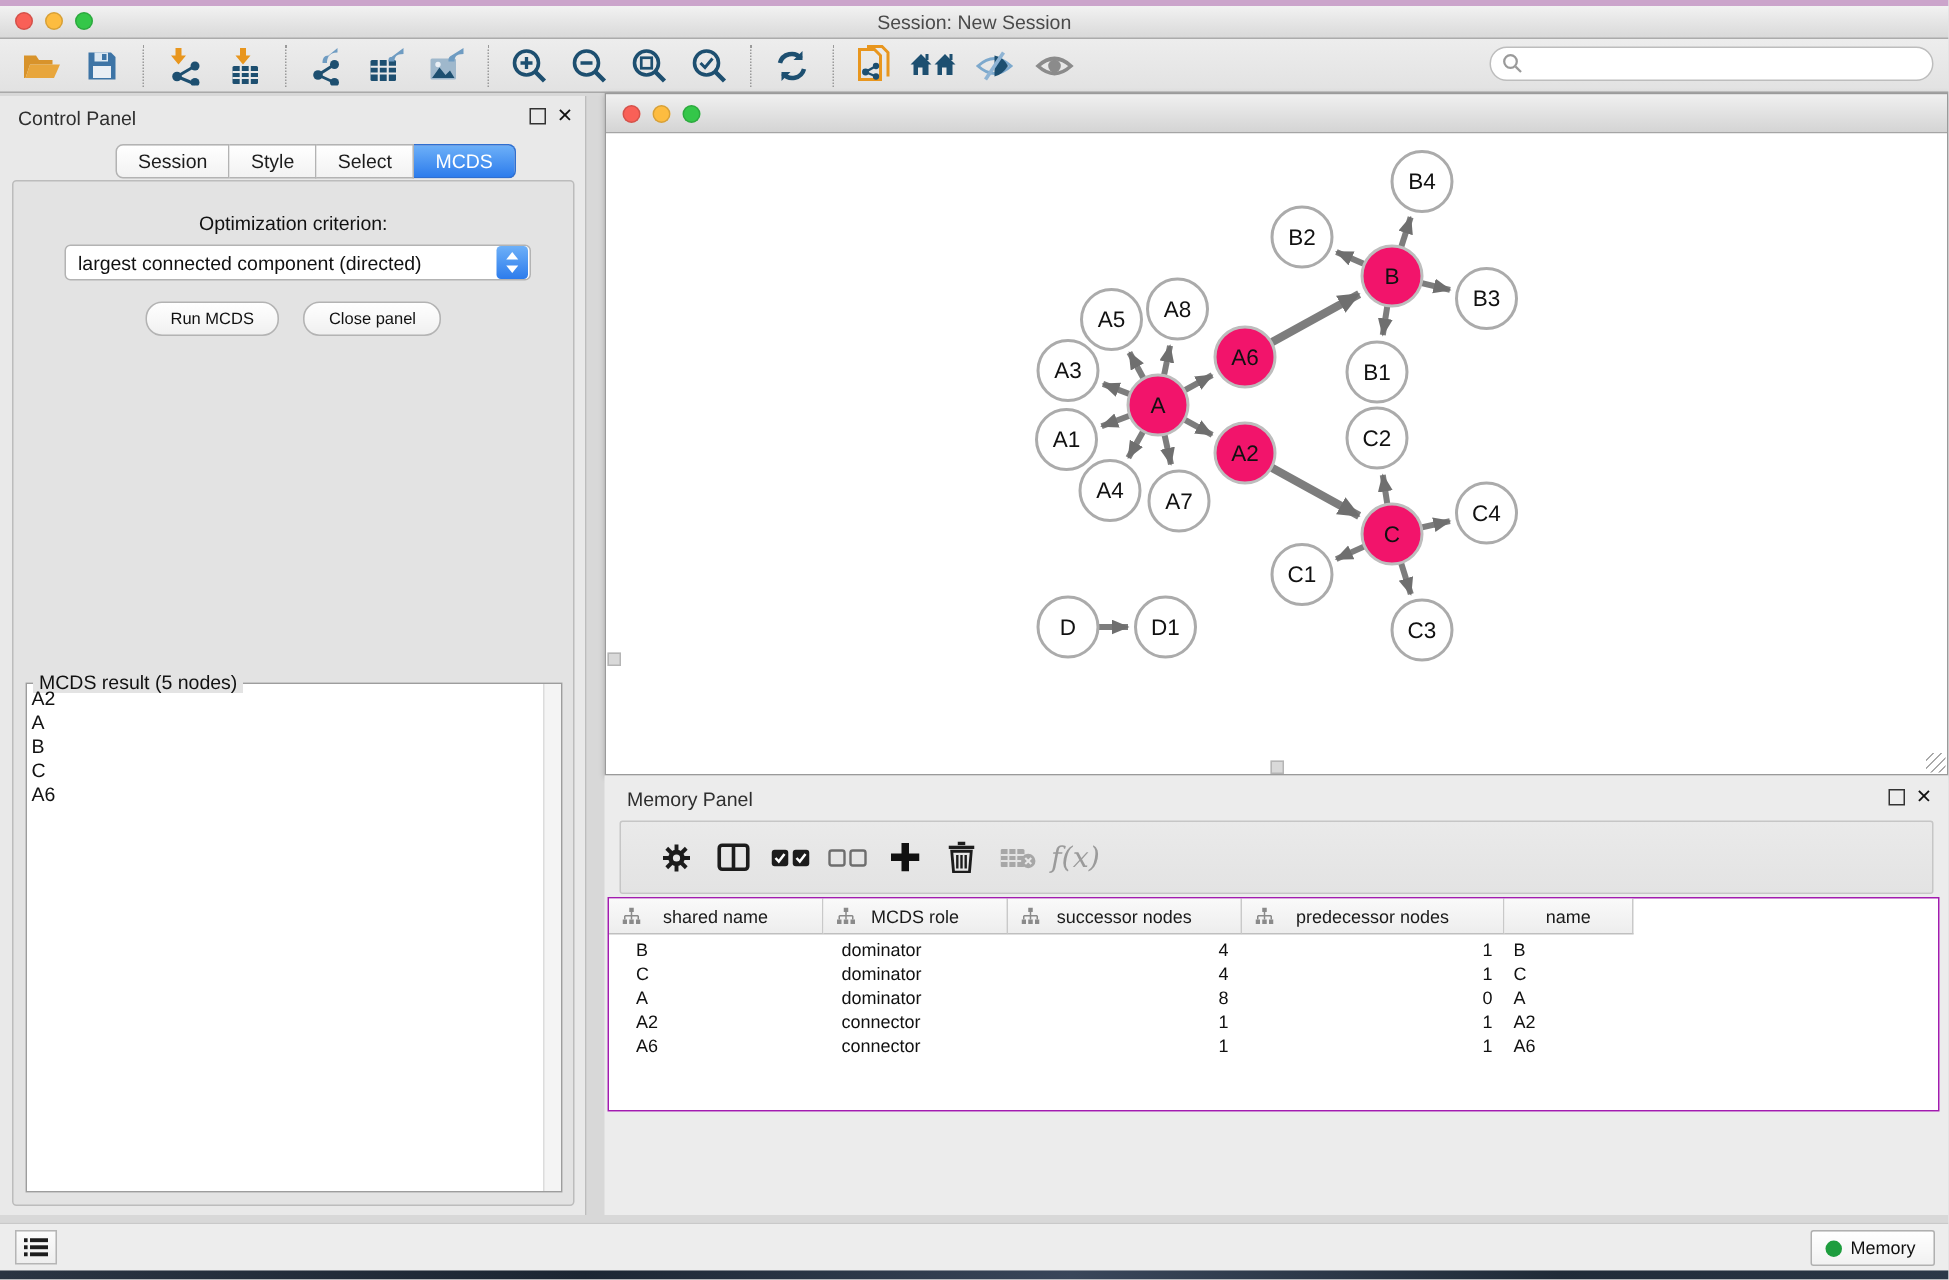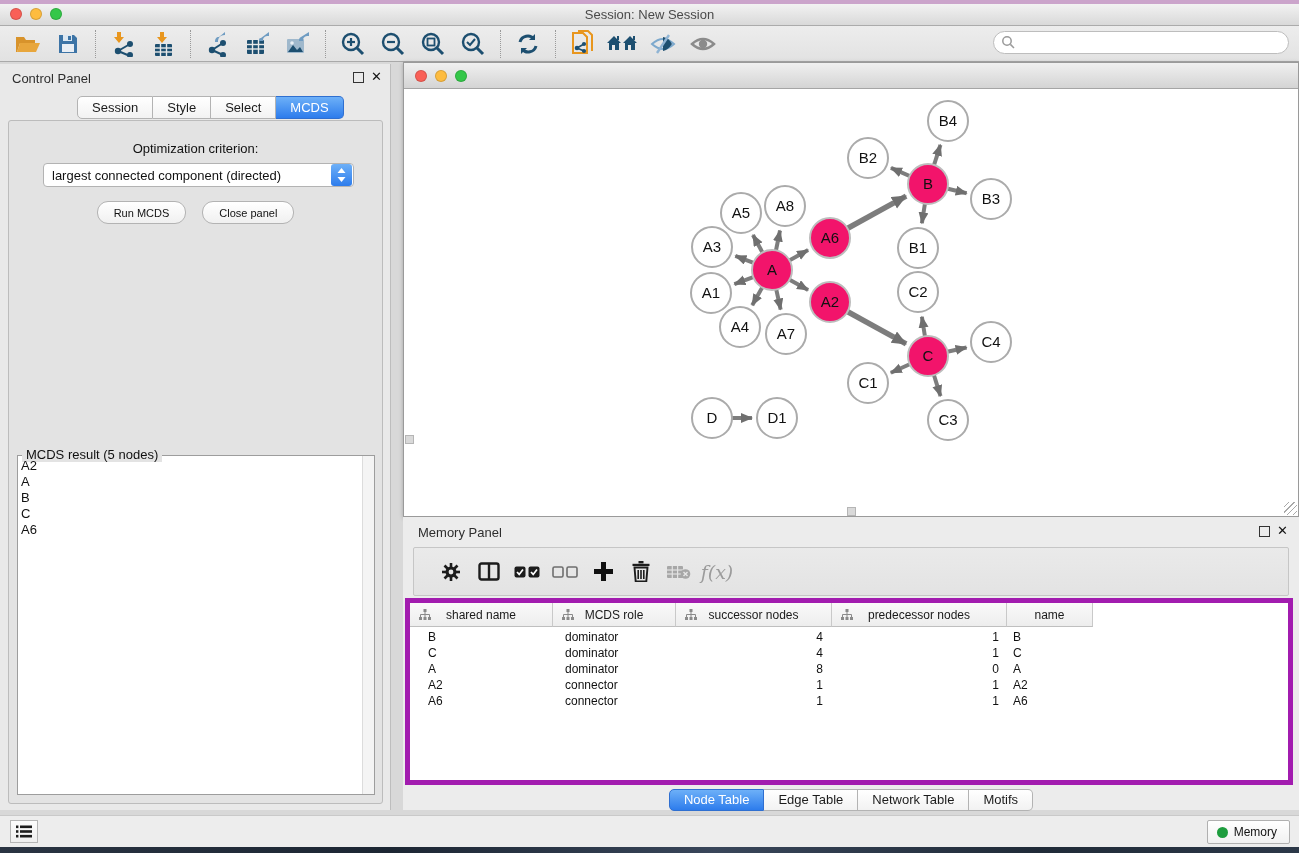--- a/index.html
+++ b/index.html
@@ -78,21 +78,21 @@
   .table-panel { position:absolute; left:403px; top:517px; width:896px; height:293px; background:#ececec; }
   .table-panel .pfloat { right:29px; top:9px; } .table-panel .pclose { right:11px; top:6px; }
   .table-panel .ptitle { position:absolute; left:15px; top:8px; color:#2e2e2e; }
   .tp-toolbar { position:absolute; left:10px; top:30px; width:876px; height:49px;
     background:linear-gradient(#eaeaea,#e3e3e3); border:1px solid #c6c6c6; border-radius:2px;
     display:flex; align-items:center; padding-left:18px; }
   .tp-btn { width:38px; height:34px; display:flex; align-items:center; justify-content:center; cursor:pointer; }
   .tp-btn.disabled { cursor:default; }
   .fx { font-family:"DejaVu Serif","Liberation Serif",serif; font-style:italic; font-size:19px; color:#9b9b9b; }
 
-  .tp-table { position:absolute; left:2px; top:81px; width:888px; height:187px; background:#fff; border:5px solid #a21caf; overflow:hidden; }
+  .tp-table { position:absolute; left:2px; top:81px; width:888px; height:143px; background:#fff; border:1px solid #a21caf; overflow:hidden; }
   .th-row { position:absolute; left:0; top:0; height:24px; width:100%; }
   .th-cell { position:absolute; top:0; height:24px; background:linear-gradient(#fafafa,#ededed);
     border-right:1px solid #c9c9c9; border-bottom:1px solid #bfbfbf;
     display:flex; align-items:center; justify-content:center; font-size:12px; color:#1a1a1a; }
   .th-cell .colicon { position:absolute; left:9px; top:6px; }
   .tr-row { position:absolute; left:0; height:16px; width:100%; font-size:12px; color:#111; }
   .td { position:absolute; top:0; height:16px; line-height:16px; white-space:nowrap; }
 
   .tp-tabs { position:absolute; left:0; right:0; top:272px; display:flex; justify-content:center; }
   .tp-tabs .seg { height:22px; line-height:20px; }
@@ -701,26 +701,20 @@
           <div class="tr-row" style="top: 90px;">
             <div class="td" style="left: 0px; width: 143px; text-align: left; padding-left: 18px;">A6</div>
             <div class="td" style="left: 143px; width: 123px; text-align: left; padding-left: 12px;">connector</div>
             <div class="td" style="left: 266px; width: 156px; text-align: right; padding-right: 9px;">1</div>
             <div class="td" style="left: 422px; width: 175px; text-align: right; padding-right: 8px;">1</div>
             <div class="td" style="left: 597px; width: 86px; text-align: left; padding-left: 6px;">A6</div>
           </div>
         </div>
     </div>
 
-    <div class="tp-tabs">
-        <div class="seg active">Node Table</div>
-        <div class="seg">Edge Table</div>
-        <div class="seg">Network Table</div>
-        <div class="seg">Motifs</div>
-      </div>
   </div>
 
   <div class="statusbar">
     <div class="list-btn">
       <span>
           <svg width="16" height="13" viewBox="0 0 16 13">
             <g fill="#1c1c1c">
               <rect x="0" y="0.5" width="2.4" height="2.6"></rect>
               <rect x="4" y="0.5" width="12" height="2.6"></rect>
               <rect x="0" y="5.2" width="2.4" height="2.6"></rect>

